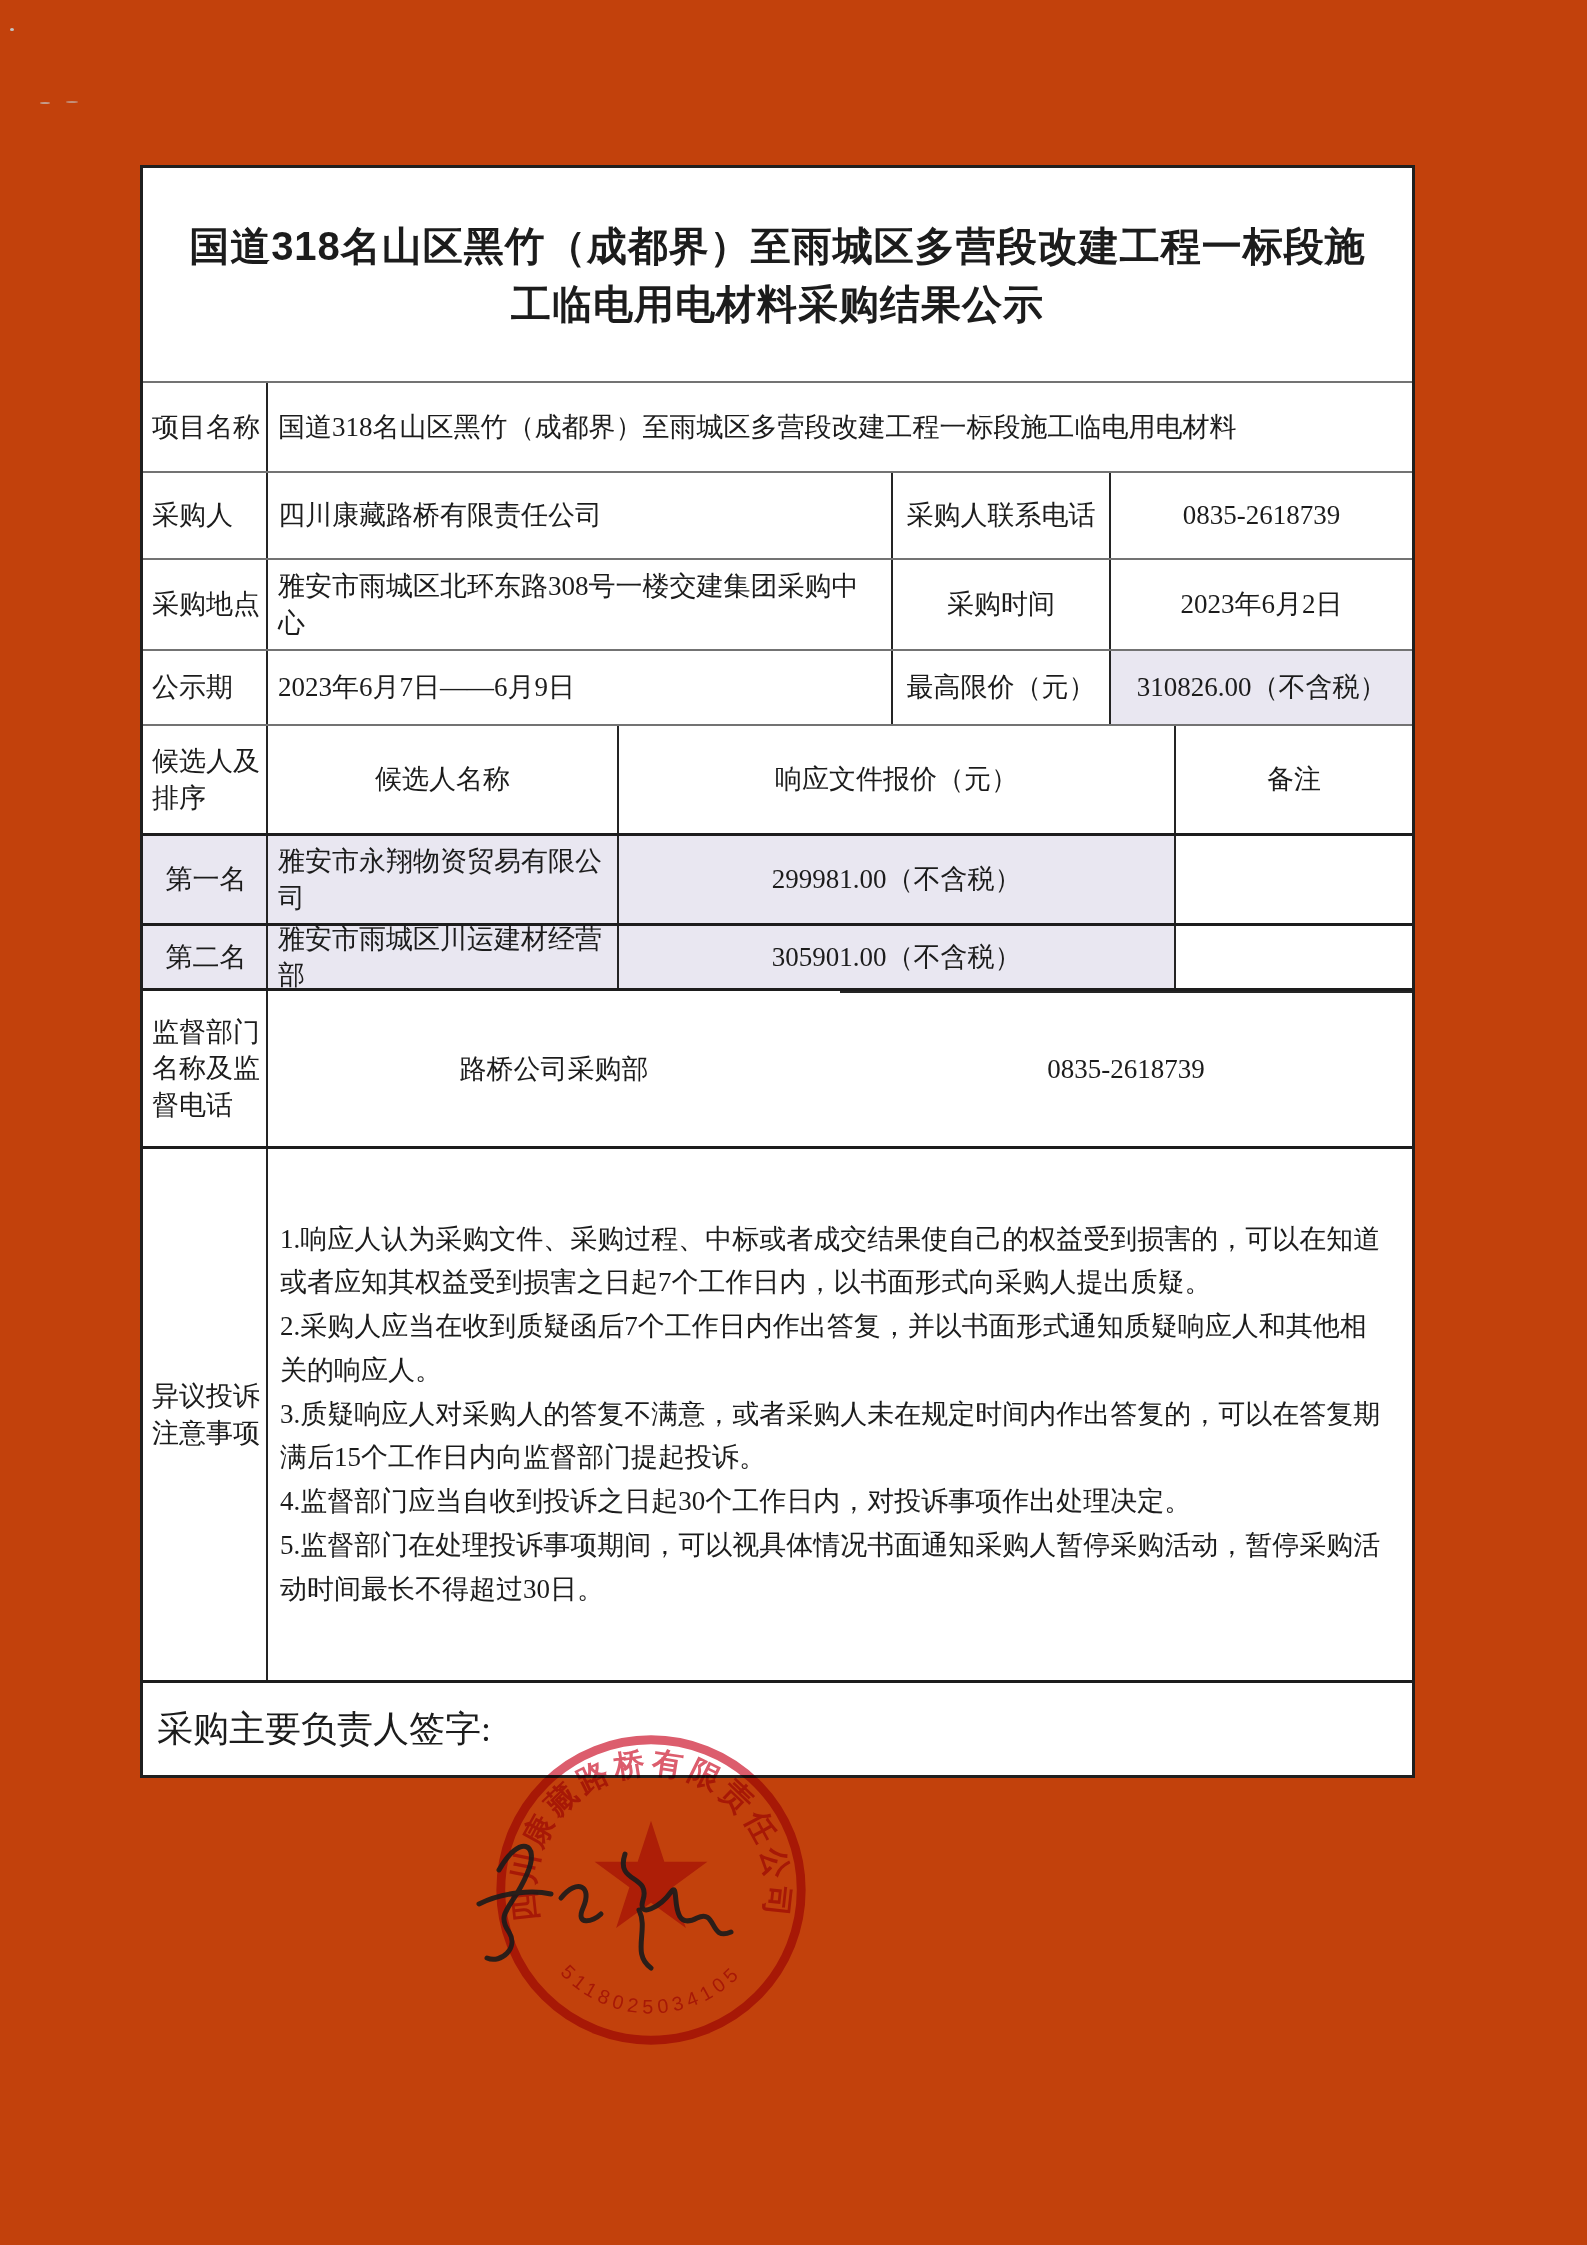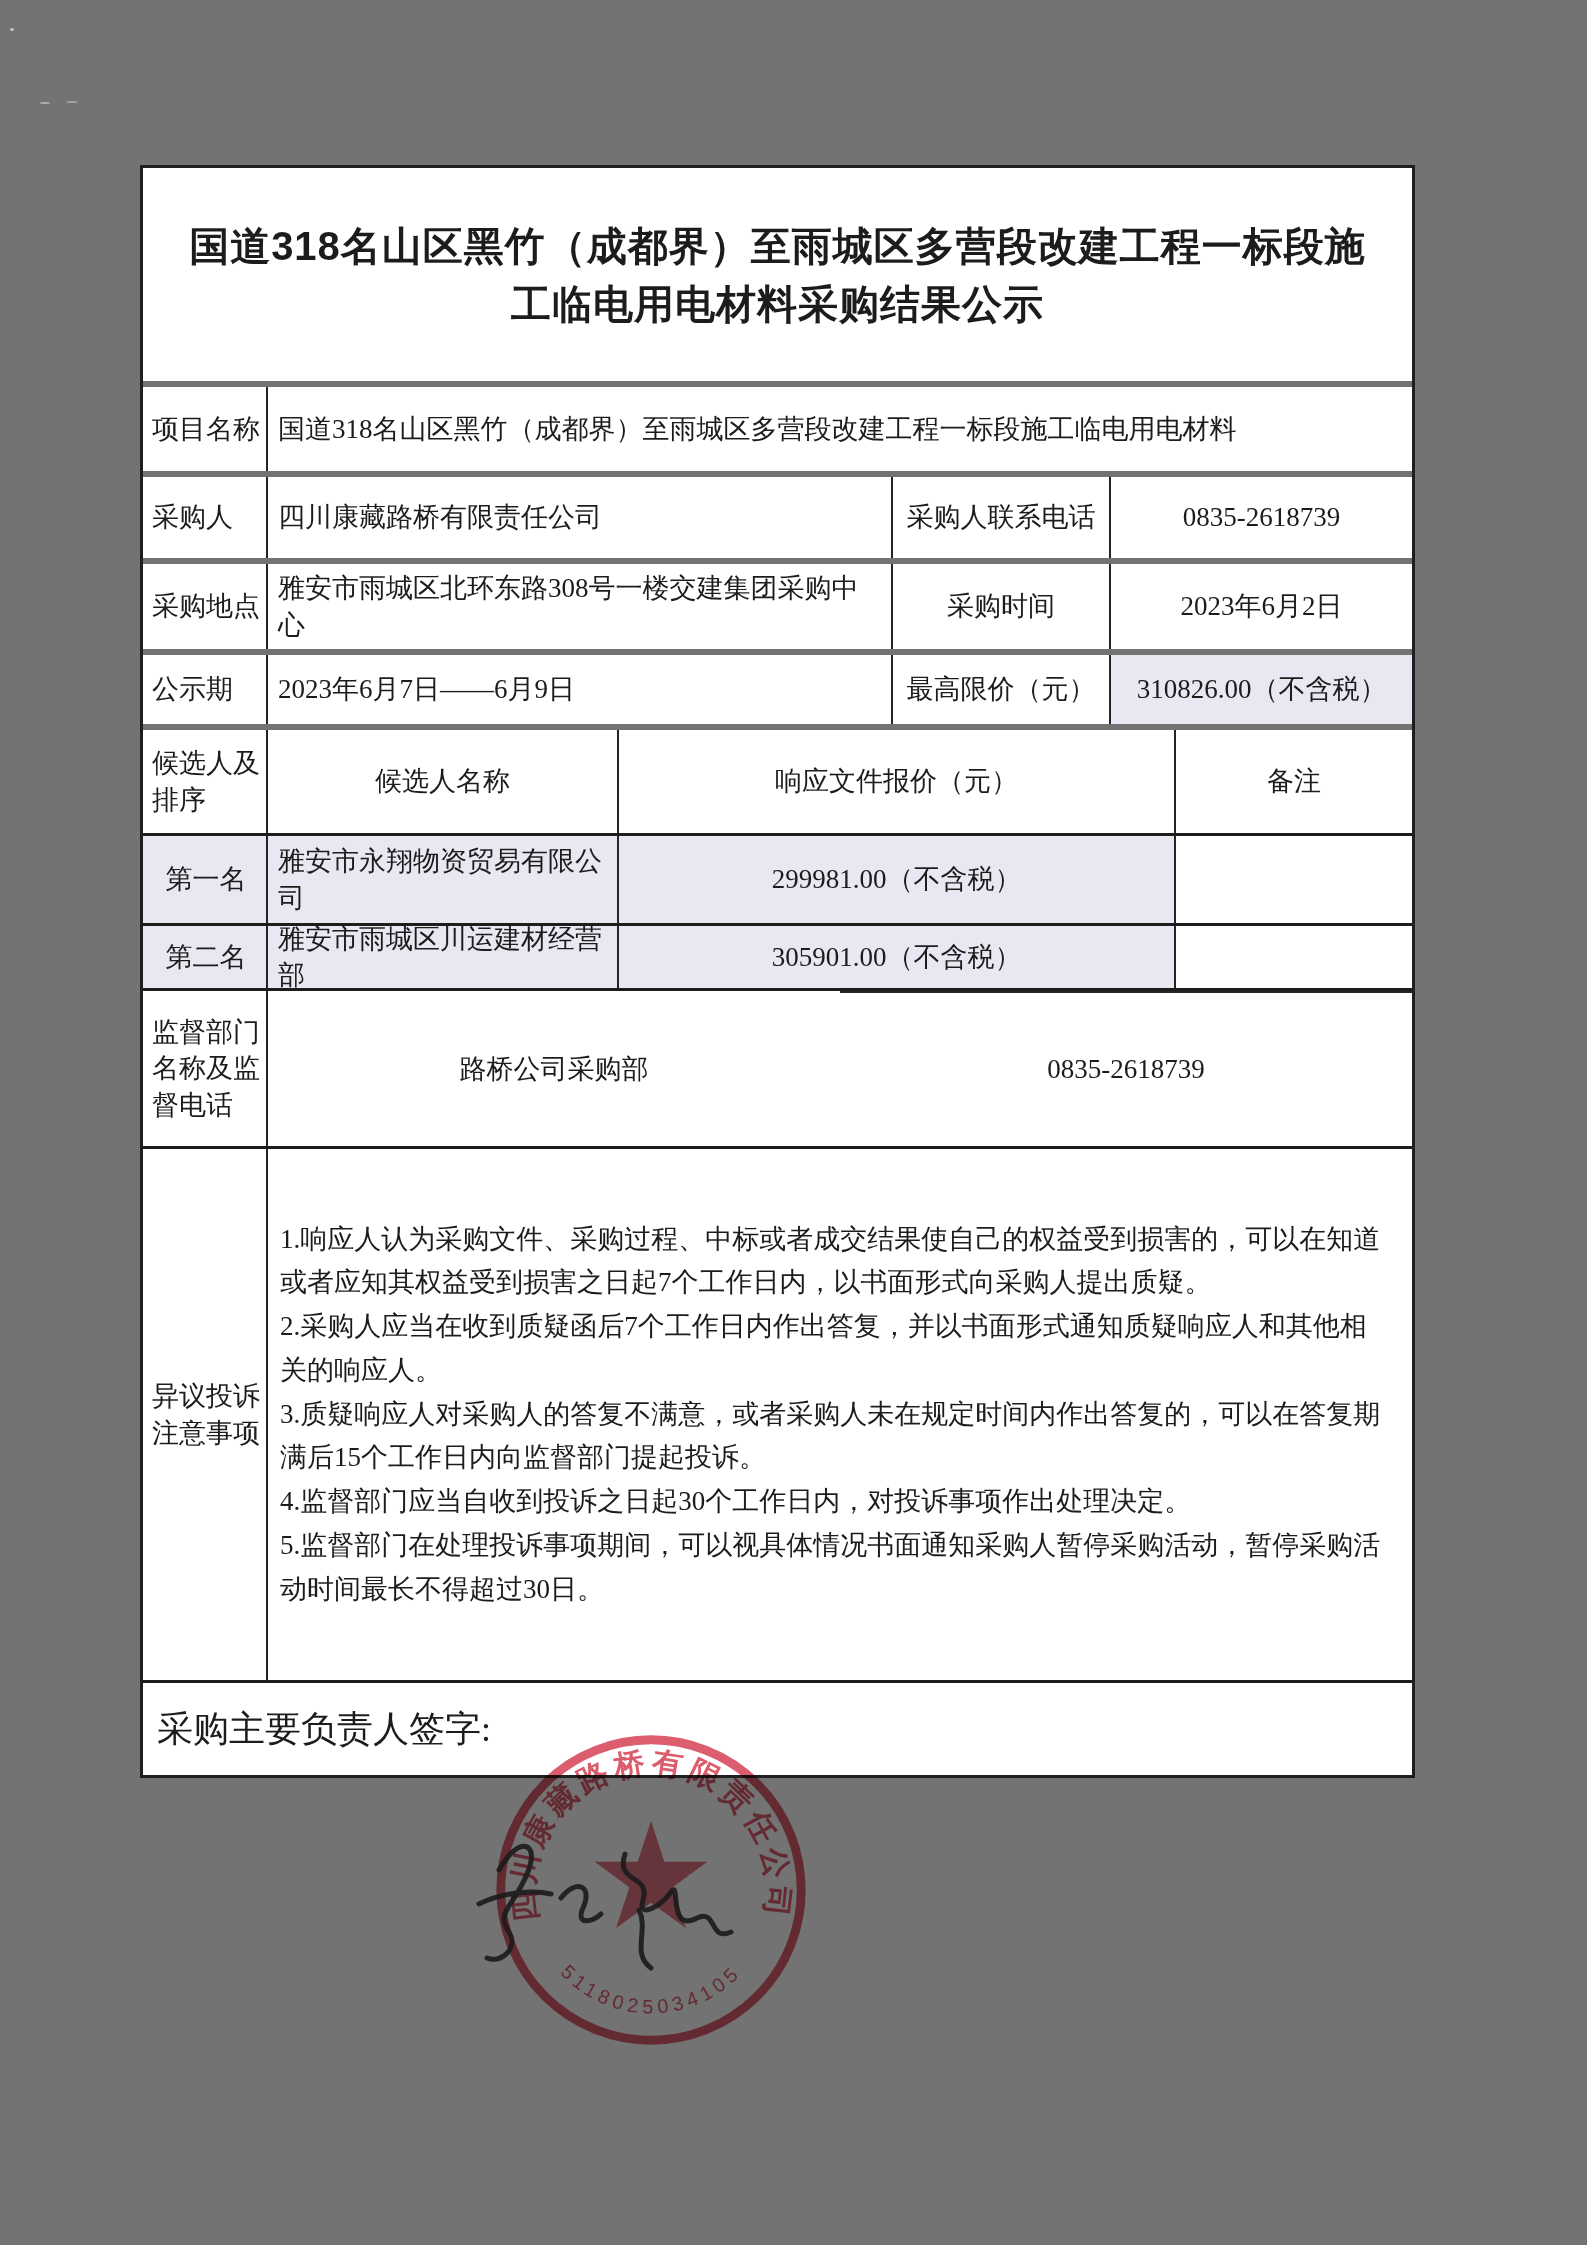--- a/index.html
+++ b/index.html
@@ -1,36 +1,36 @@
 <!DOCTYPE html>
 <html style="--highlight: #e9e7f1;"><head>
 <meta charset="utf-8">
 <style>
   html,body{margin:0;padding:0;background:#ffffff;}
   .page{
     position:relative;
     width:1587px;height:2245px;
-    background:#737373;
+    background:#c2410c;
     font-family:"Liberation Serif","DejaVu Serif",serif;
     color:#1c1c1c;
     overflow:hidden;
   }
   
   .speck{position:absolute;background:#c4c4c4;border-radius:50%;}
   .speck.s1{left:10px;top:28px;width:4px;height:3px;}
   .speck.s2{left:40px;top:102px;width:10px;height:2px;opacity:.7;}
   .speck.s3{left:66px;top:101px;width:12px;height:2px;opacity:.6;}
 
   .tbl{
     position:absolute;left:140px;top:165px;width:1275px;
     border:3px solid #1f1f1f;
     box-sizing:border-box;
     background:#fff;
   }
-  .row{display:flex;border-top:6px solid #737373;box-sizing:border-box;}
+  .row{display:flex;border-top:2px solid #737373;box-sizing:border-box;}
   .row.first{border-top:none;}
   .row.bt3{border-top:3px solid #1d1d1d;}
   .c{box-sizing:border-box;display:flex;align-items:center;padding:6px 10px;
      font-size:27px;line-height:1.35;}
   .c + .c{border-left:2px solid #242424;}
   .c.lab{width:123px;flex:none;justify-content:flex-start;padding-left:9px;padding-right:6px;}
   .c.center{justify-content:center;text-align:center;}
   .c.fill{flex:1;}
   .hl{background:var(--highlight,#e9e7f1);}
 

